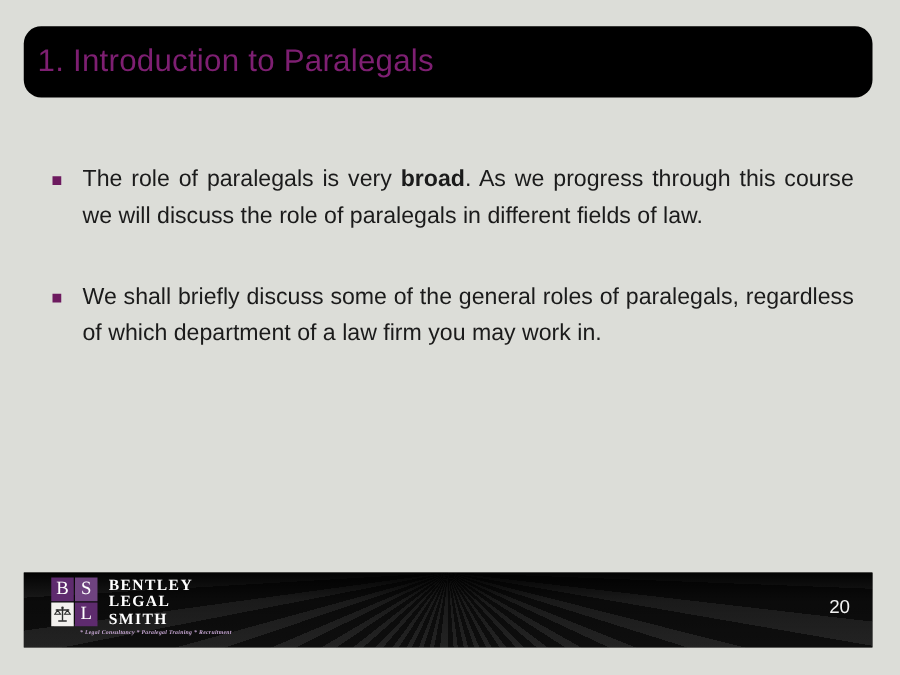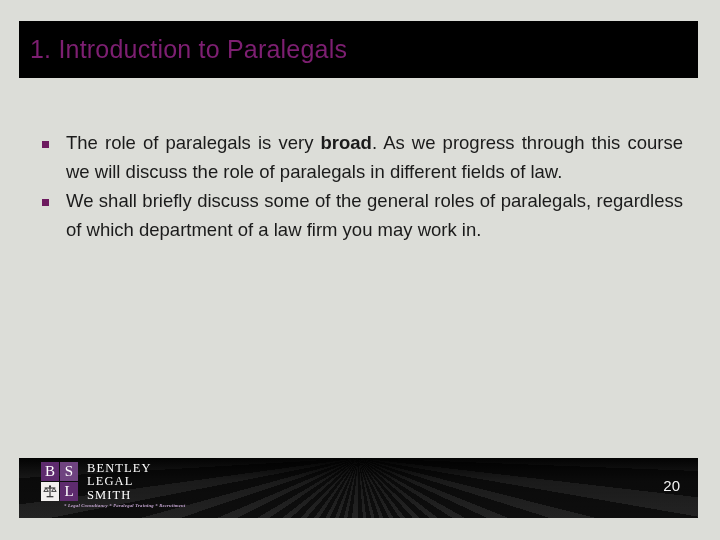--- a/index.html
+++ b/index.html
@@ -23,20 +23,21 @@
 
   
   .title-band {
     position: absolute;
     left: 19px;
     top: 21px;
     width: 679px;
     height: 57px;
     background: #000000;
     overflow: hidden;
+    border-radius: 14px;
   }
   .title-text {
     position: absolute;
     left: 11px;
     top: 9px;
     font-size: 25px;
     line-height: 38px;
     letter-spacing: 0.2px;
     color: #7e1f72;
     white-space: nowrap;
@@ -47,20 +48,21 @@
   .body-area {
     position: absolute;
     left: 38px;
     top: 128px;
     width: 645px;
   }
   .bullet-row {
     position: relative;
     display: block;
     padding-left: 28px;
+    margin-bottom: 36px;
   }
   .bullet-row:last-child { margin-bottom: 16px; }
 
   .bullet-marker {
     position: absolute;
     left: 4px;
     top: 13px;
     width: 7px;
     height: 7px;
     background: #6d1a5f;
@@ -153,21 +155,21 @@
     top: 0;
     width: 160px;
   }
   .logo-word {
     display: block;
     color: #ffffff;
     font-family: "Liberation Serif", serif;
     font-size: 12.5px;
     line-height: 13.3px;
     letter-spacing: 1.1px;
-    font-weight: 400;
+    font-weight: 700;
   }
   .logo-tagline {
     position: absolute;
     left: 23px;
     top: 41px;
     width: 190px;
     color: #c9a9d6;
     font-family: "Liberation Serif", serif;
     font-size: 4.6px;
     line-height: 6px;

